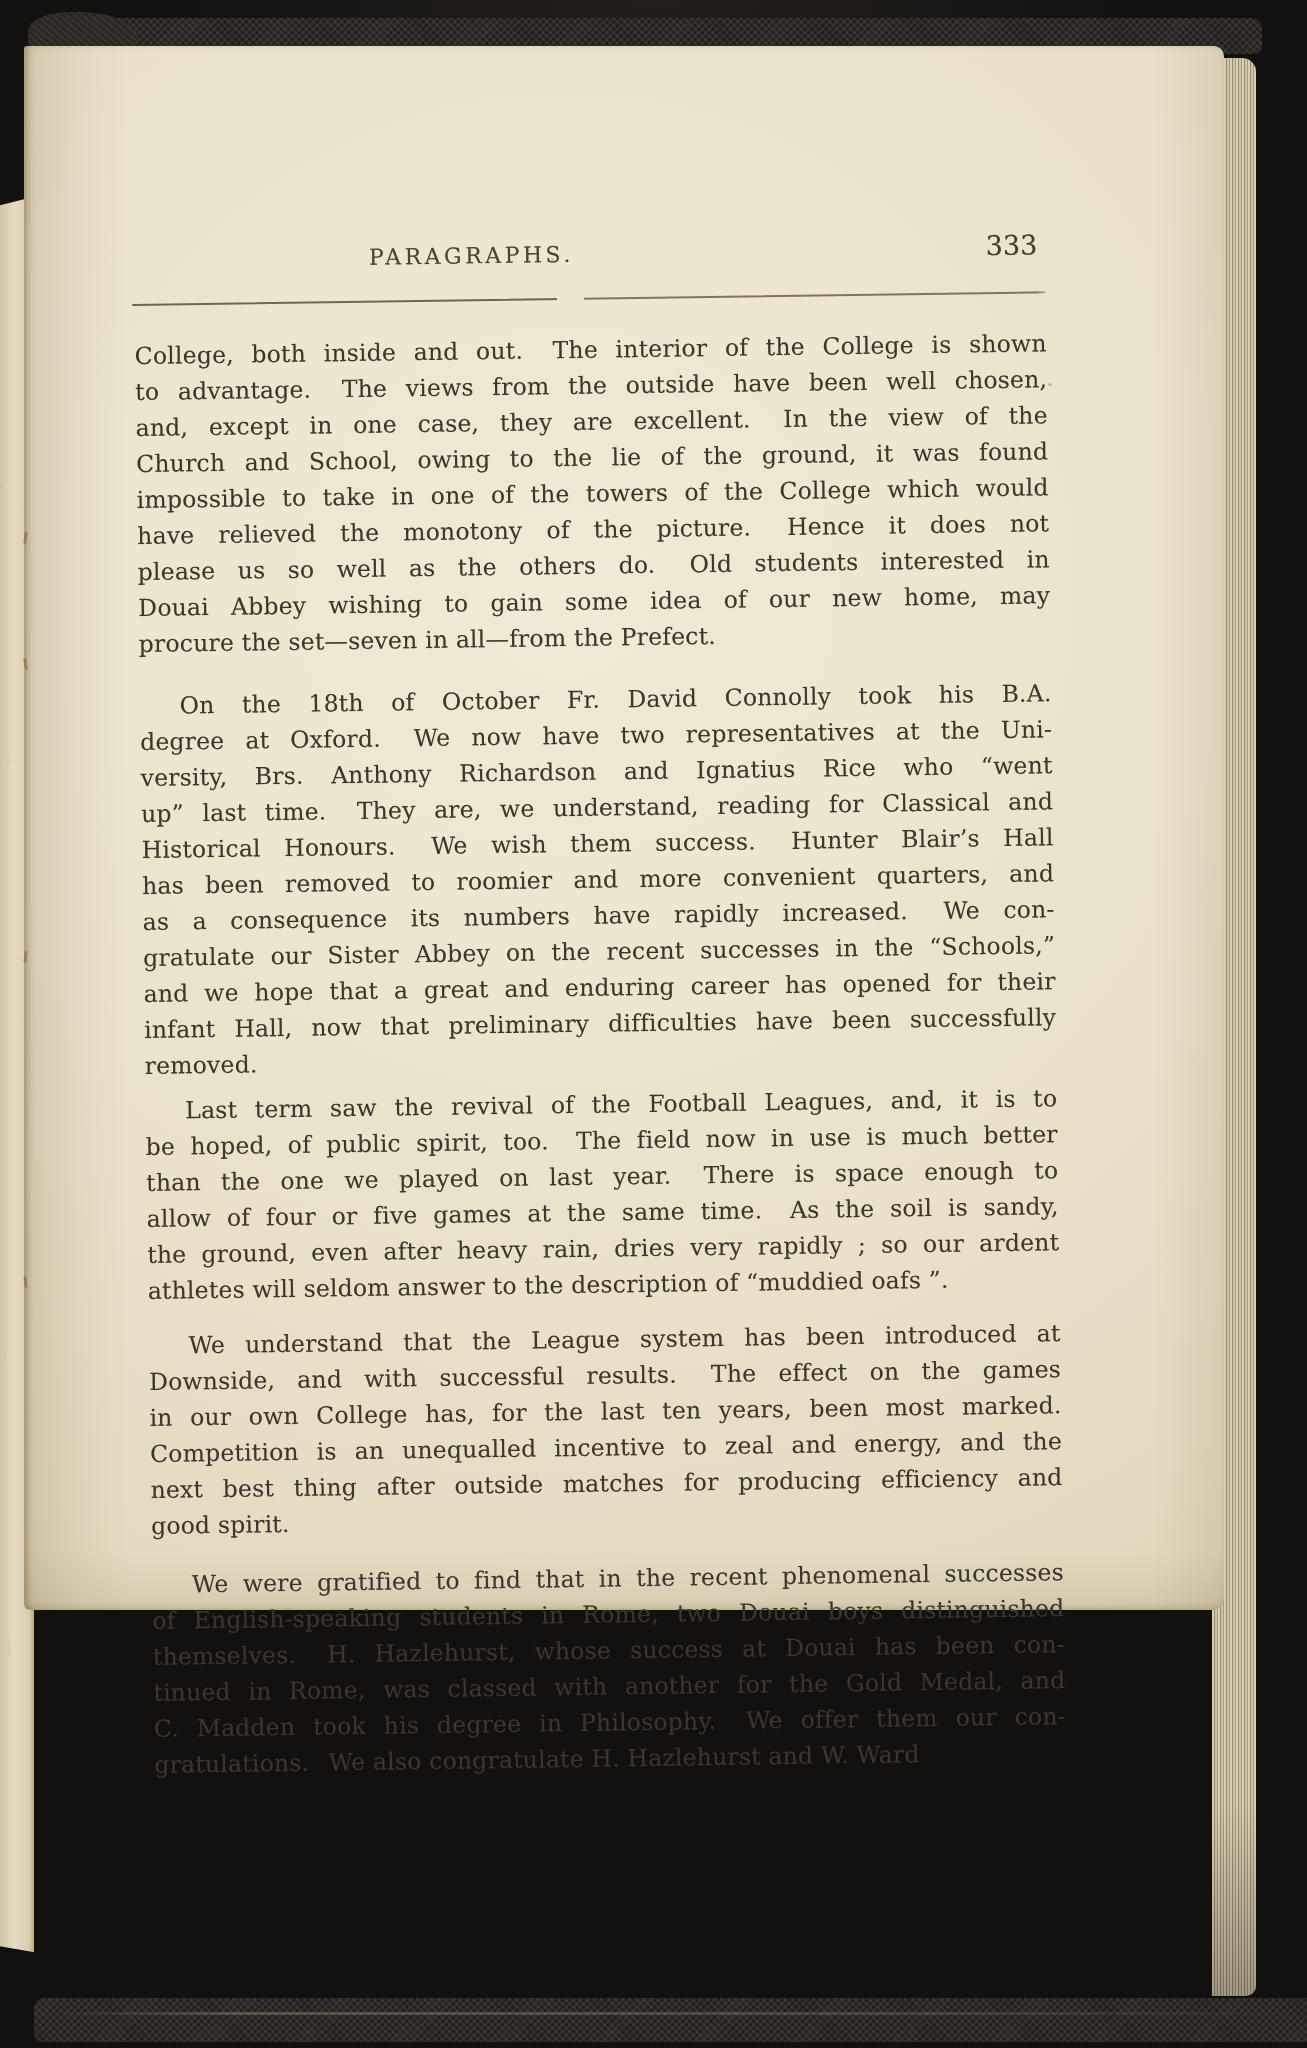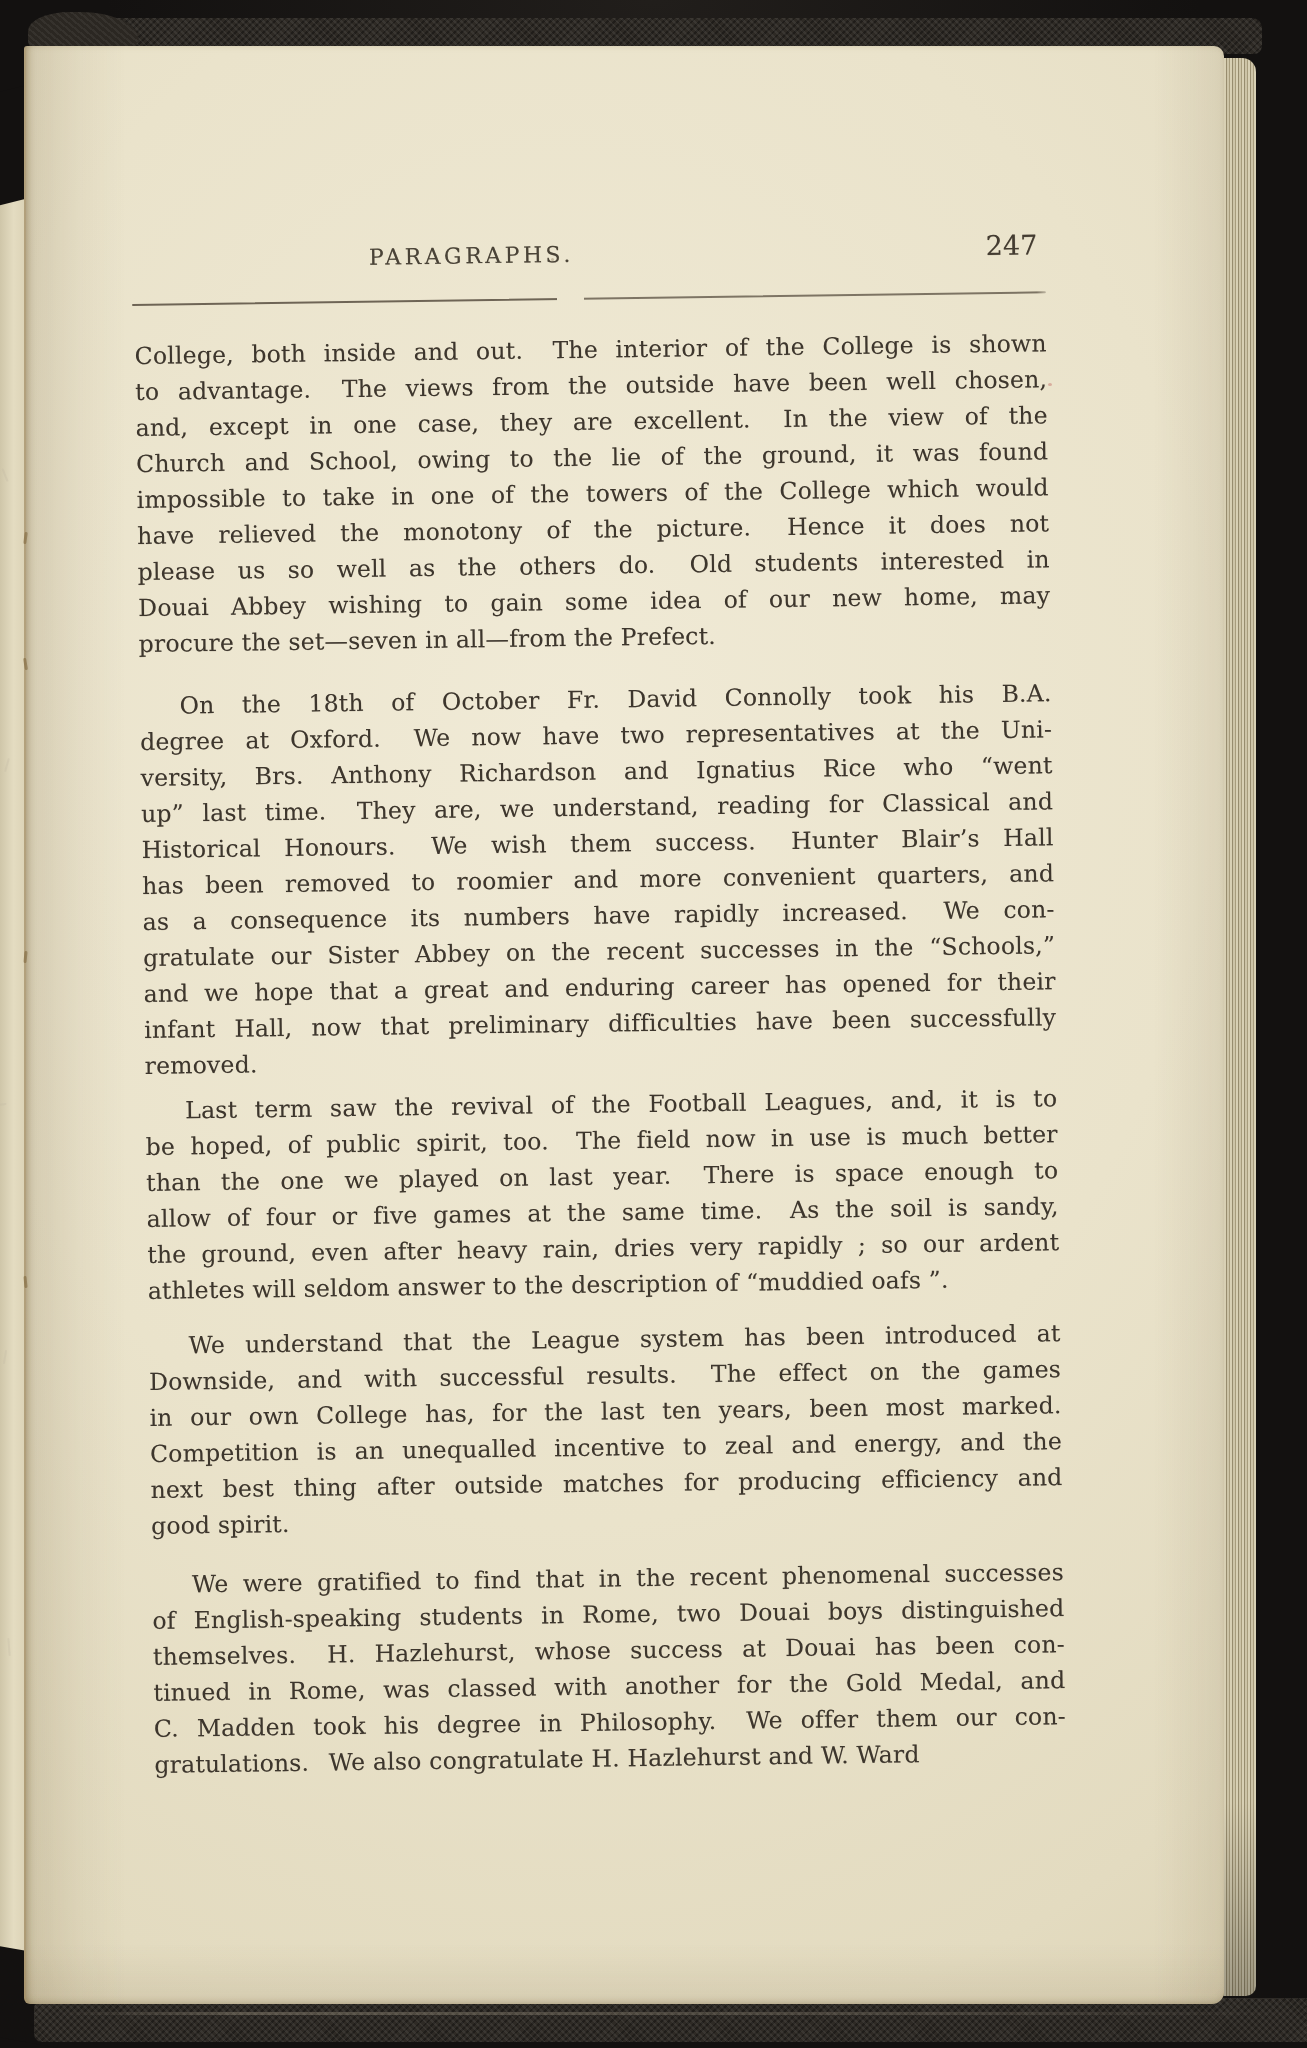--- a/index.html
+++ b/index.html
@@ -48,21 +48,21 @@
     position:absolute;left:-18px;top:86px;width:96px;height:110px;background:#131110;
     transform:rotate(-14deg);
   }
   .corner-cover.bottom{top:auto;bottom:8px;left:-30px;height:90px;transform:rotate(10deg);}
   .scratch{
     position:absolute;width:2px;height:14px;border-radius:2px;
     background:rgba(196,186,164,.32);
   }
   
   .page{
-    position:absolute;left:24px;top:46px;width:1198px;height:1958px;
+    position:absolute;left:24px;top:46px;width:1198px;height:1564px;
     border-radius:3px 10px 12px 6px;
     border-left:2px solid rgba(128,100,52,.45);
     box-shadow:inset 4px 0 8px -3px rgba(100,75,30,.38), inset 0 -4px 10px -5px rgba(90,70,35,.30);
     background:
       linear-gradient(to right, rgba(96,75,35,.16), rgba(96,75,35,.05) 55px, transparent 100px),
       linear-gradient(to left, rgba(90,70,35,.10), transparent 70px),
       linear-gradient(to top, rgba(90,70,35,.10), transparent 60px),
       radial-gradient(120% 90% at 45% 35%, #f0ead6 0%, #eae3cb 45%, #e3dbc0 75%, #d8cdad 100%);
   }
   .crease-mark{position:absolute;width:3px;height:12px;background:rgba(110,85,40,.45);border-radius:2px;left:-2px;}
@@ -128,21 +128,21 @@
   <div class="crease-mark" style="top:905px;transform:rotate(6deg);"></div>
   <div class="crease-mark" style="top:1230px;transform:rotate(-6deg);"></div>
 
   <div class="dust-speck" style="left:1022px;top:337px;width:4px;height:3px;background:rgba(201,128,118,.55);"></div>
   <div class="dust-speck" style="left:525px;top:212px;width:3px;height:3px;background:rgba(120,100,70,.35);"></div>
   <div class="dust-speck" style="left:300px;top:1405px;width:3px;height:3px;background:rgba(120,100,70,.25);"></div>
 
   <div class="tilt">
     <div class="running-head">
       <span class="head-title">PARAGRAPHS.</span>
-      <span class="folio">247</span>
+      <span class="folio">333</span>
     </div>
     <div class="head-rule"></div>
     <div class="text-block">
         <div class="para">
           <div class="line first">College, both inside and out.  The interior of the College is shown</div>
           <div class="line">to advantage.  The views from the outside have been well chosen,</div>
           <div class="line">and, except in one case, they are excellent.  In the view of the</div>
           <div class="line">Church and School, owing to the lie of the ground, it was found</div>
           <div class="line">impossible to take in one of the towers of the College which would</div>
           <div class="line">have relieved the monotony of the picture.  Hence it does not</div>

